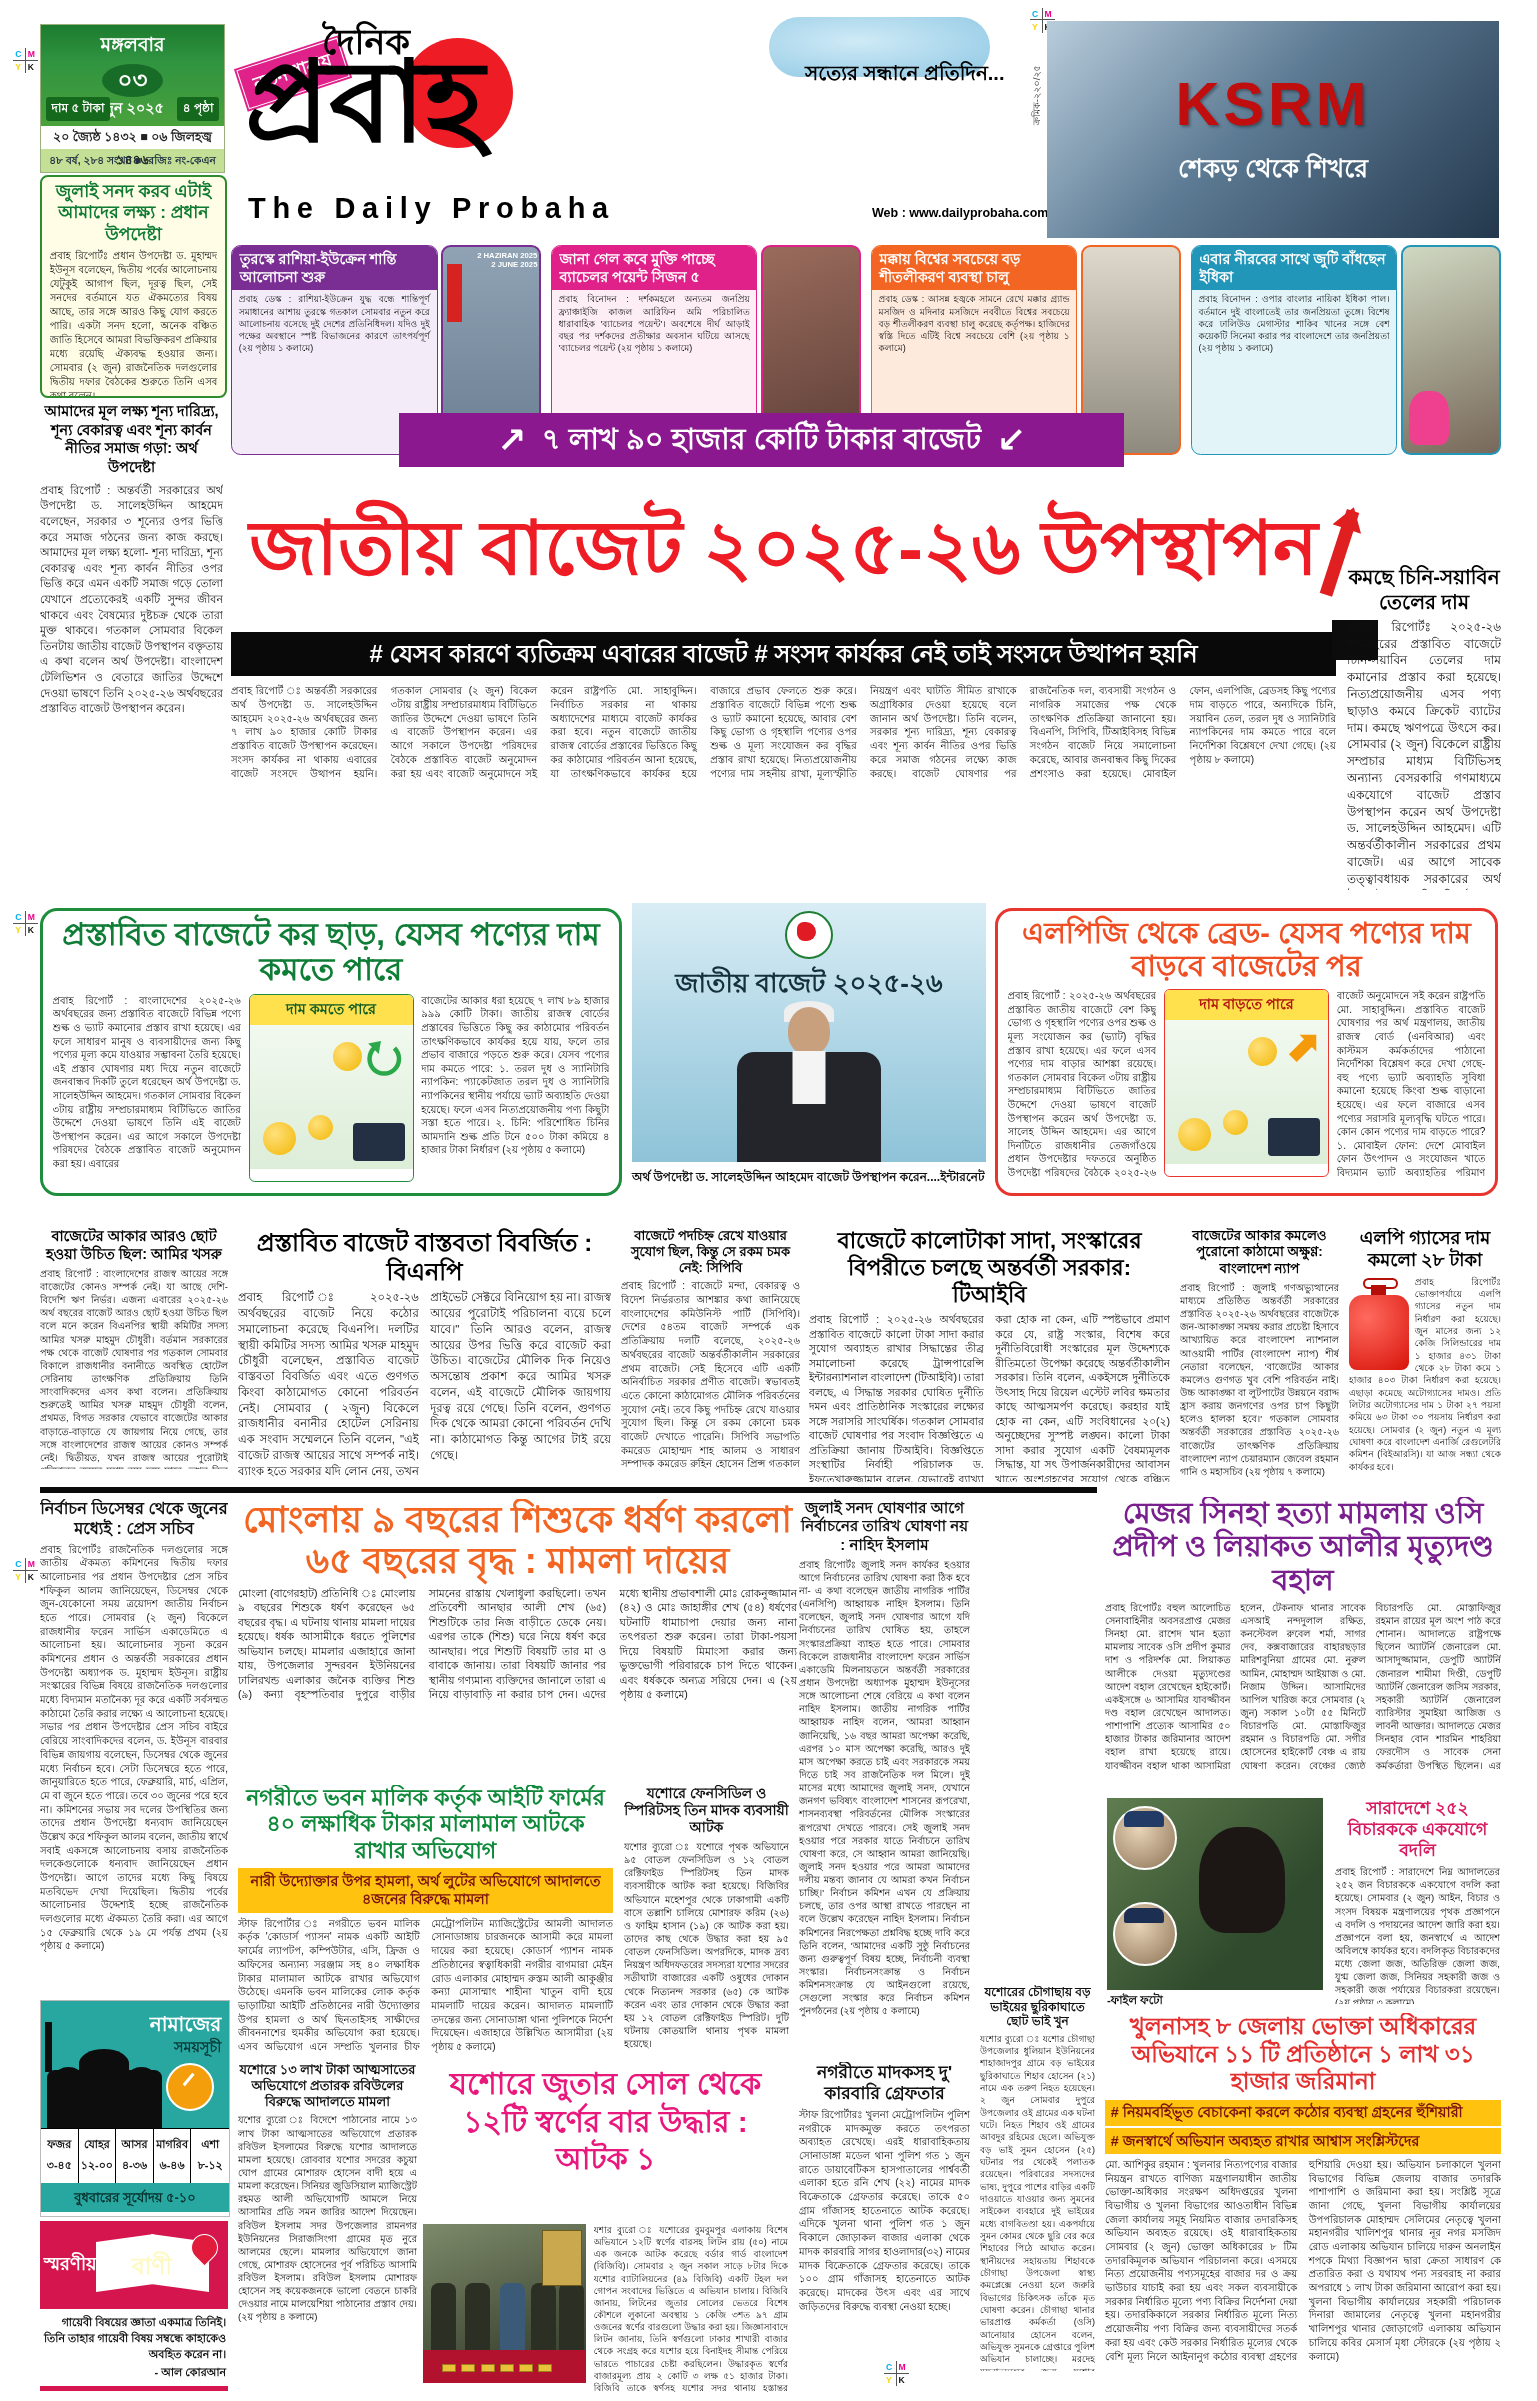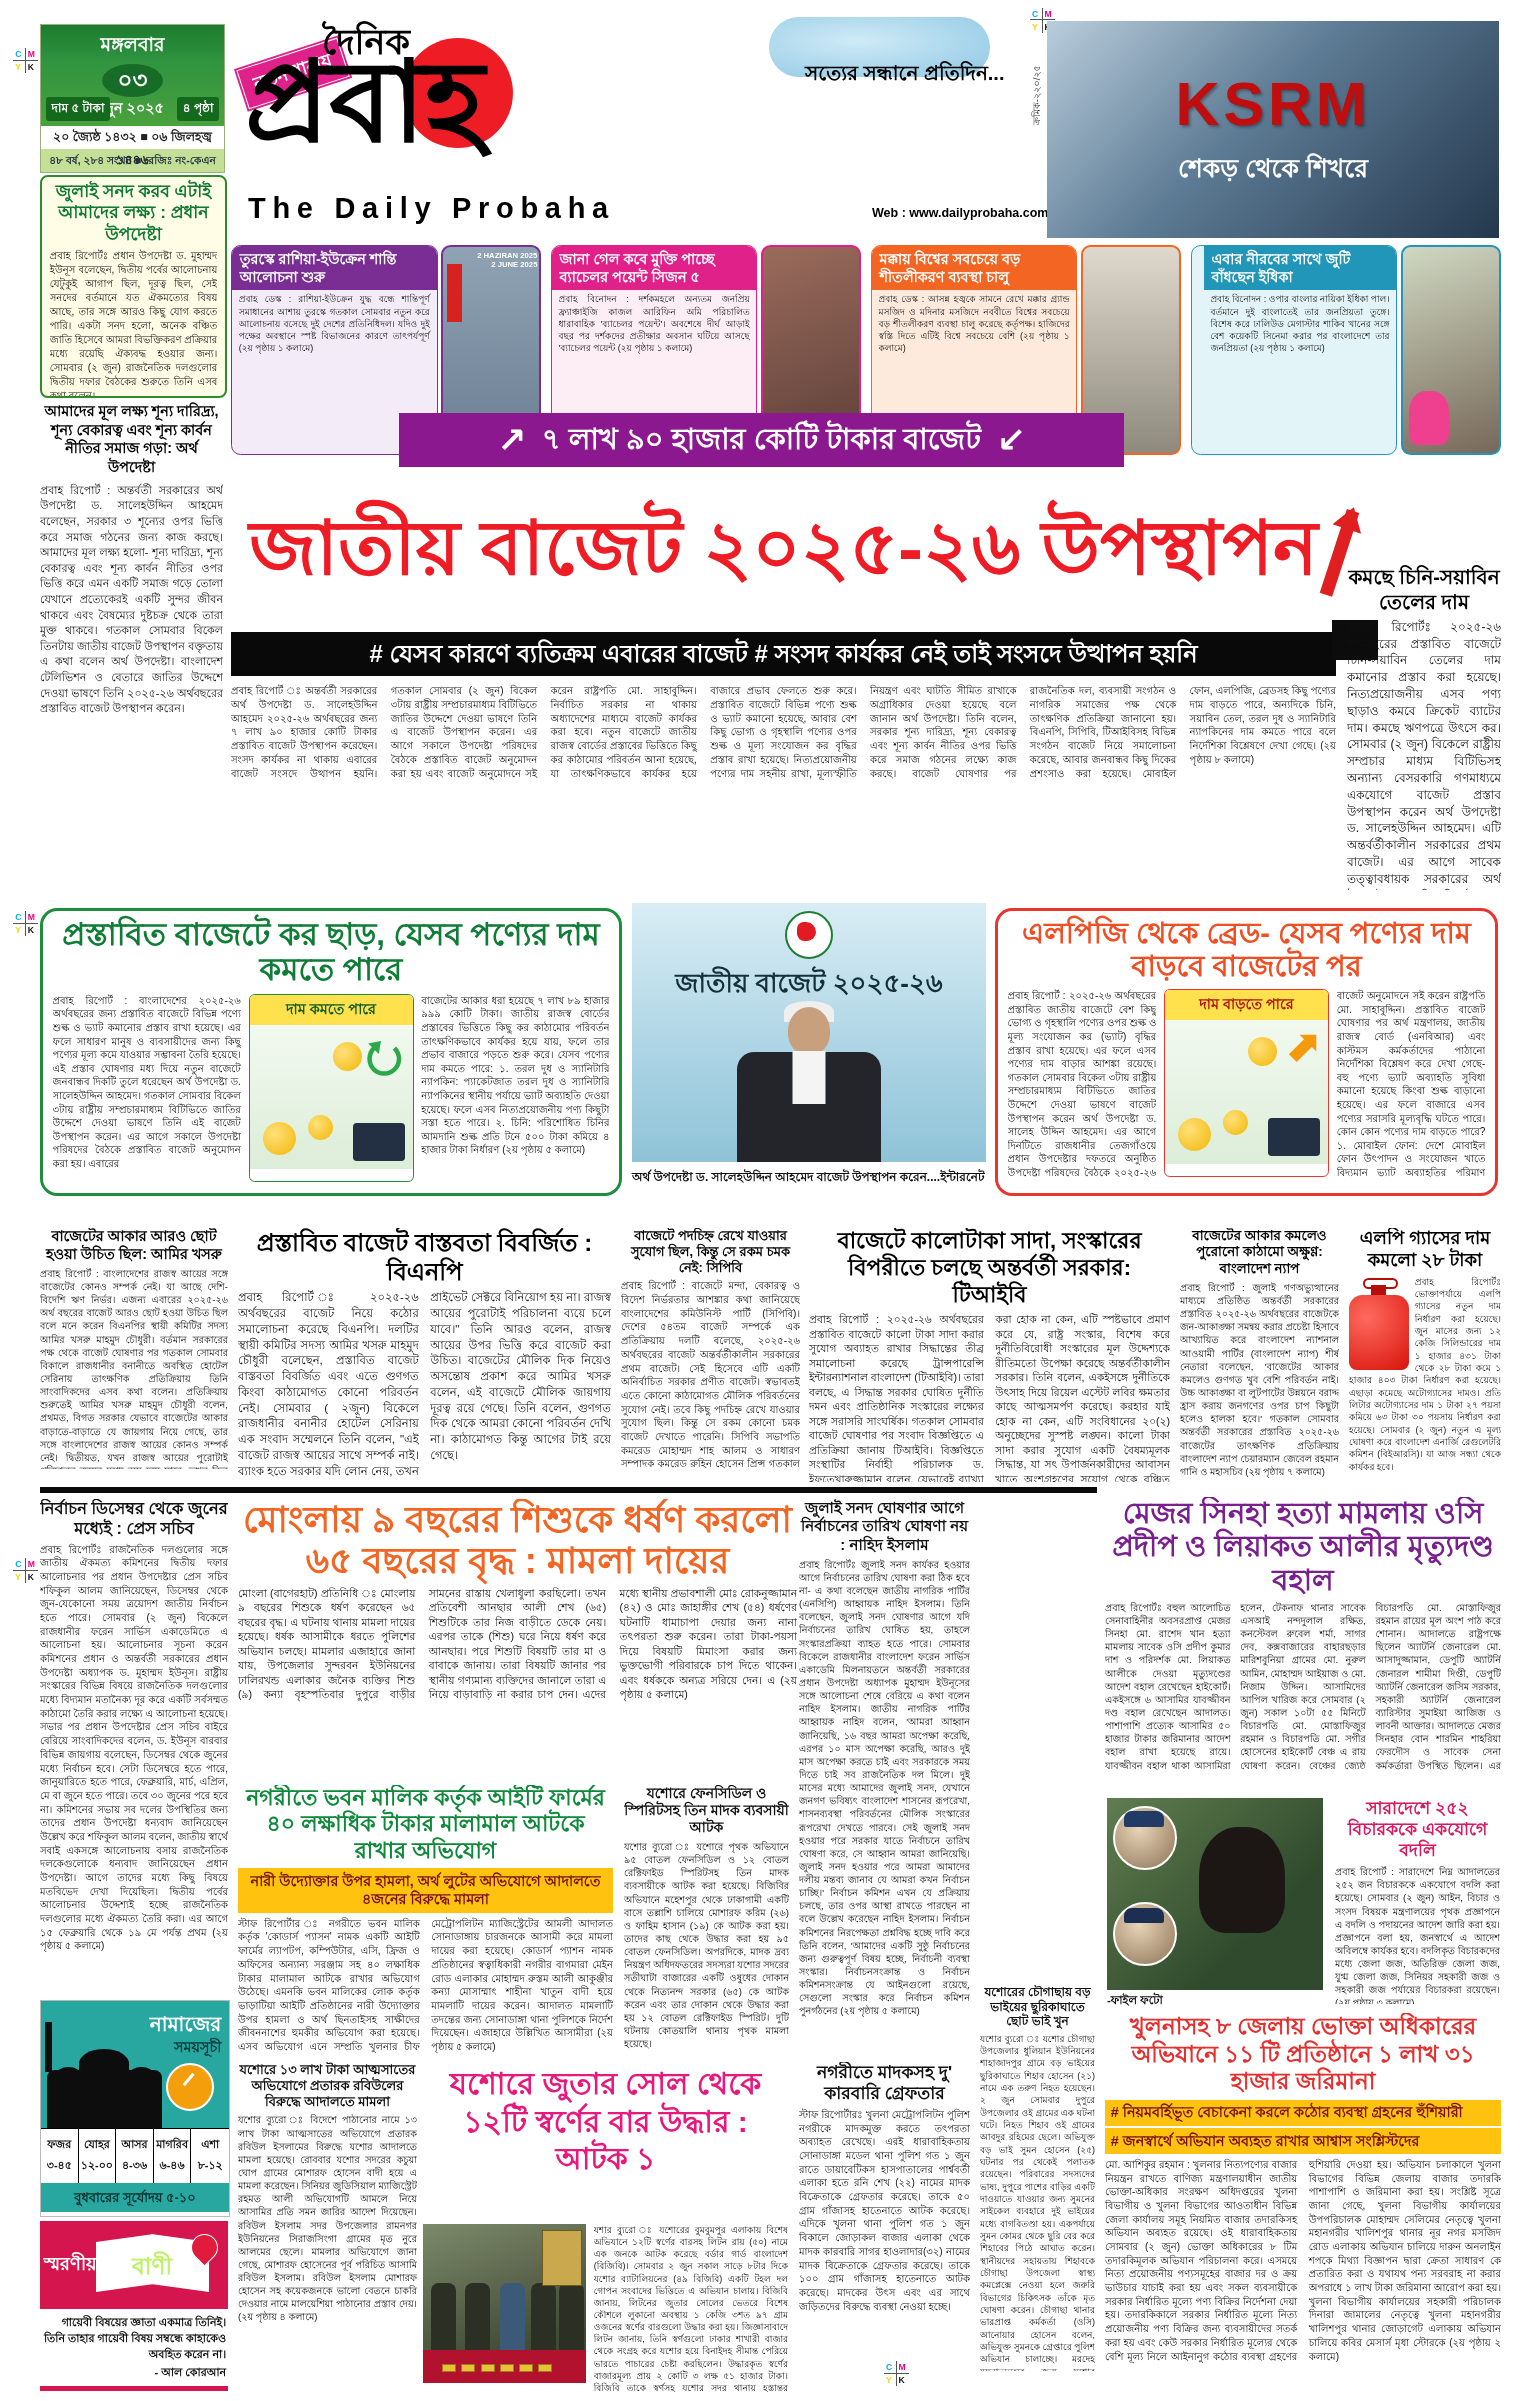--- a/index.html
+++ b/index.html
@@ -121,21 +121,21 @@
   .ptable{display:grid;grid-template-columns:repeat(5,1fr);height:54px;border-top:1.9px solid #000;}
   .ptable .cell{border-right:1px solid #000;text-align:center;font-weight:bold;font-size:11px;display:flex;flex-direction:column;justify-content:center;gap:2.9px;}
   .ptable .cell:last-child{border-right:none;}
   .sunrise{height:29px;background:#28a7a1;color:#06312e;font-size:13px;font-weight:bold;text-align:center;line-height:29px;}
   .quote{left:40px;top:2221px;width:188px;height:173px;}
   .quote .hd{position:relative;height:88px;background:#d5164e;overflow:hidden;}
   .bk1,.bk2{position:absolute;top:17.3px;width:58px;height:50px;background:#fff;}
   .bk1{left:56px;transform:skewY(-8deg);}
   .bk2{left:111px;transform:skewY(8deg);}
   .qt1{position:absolute;left:3.8px;top:29px;font-size:18px;font-weight:bold;color:#fff;}
-  .qt2{position:absolute;left:92px;top:27px;font-size:23px;font-weight:bold;color:#bef264;z-index:2;}
+  .qt2{position:absolute;left:92px;top:27px;font-size:23px;font-weight:bold;color:#fef9c3;z-index:2;}
   .heart{position:absolute;right:9.6px;top:13.4px;width:25px;height:25px;background:#e01b3c;border-radius:50% 50% 0 50%;transform:rotate(45deg);border:1.9px solid #fff;}
   .quote .tx{font-size:11px;line-height:1.45;text-align:right;font-weight:bold;padding:5.8px 1.9px 1.9px;}
   .quote .bar{height:4.8px;background:#d5164e;margin-top:3.8px;}
   h1,h2,h3{font-weight:bold;}
 </style>
 </head>
 <body>
 
 <div class="page">
 
@@ -226,21 +226,21 @@
       <div class="tphoto" style="border-color:#e0218a;background:linear-gradient(160deg,#9a6b5c,#5d3f38);"></div>
     </div>
     <div class="teaser">
       <div class="tcard" style="border-color:#f26522;background:#fdeadd;">
         <h3 style="background:#f26522;">মক্কায় বিশ্বের সবচেয়ে বড় শীতলীকরণ ব্যবস্থা চালু</h3>
         <p>প্রবাহ ডেস্ক :  আসন্ন হজ্বকে সামনে রেখে মক্কার গ্র্যান্ড মসজিদ ও মদিনার মসজিদে নববীতে বিশ্বের সবচেয়ে বড় শীতলীকরণ ব্যবস্থা চালু করেছে কর্তৃপক্ষ। হাজিদের স্বস্তি দিতে এটিই বিশ্বে সবচেয়ে বেশি (২য় পৃষ্ঠায় ১ কলামে)</p>
       </div>
       <div class="tphoto" style="border-color:#f26522;background:linear-gradient(180deg,#ded9cc,#8f8a7e);"></div>
     </div>
     <div class="teaser">
-      <div class="tcard" style="border-color:#2196b8;background:#e3f4f8;padding-left:12px;">
+      <div class="tcard" style="border-color:#2196b8;background:#e3f4f8;">
         <h3 style="background:#2196b8;">এবার নীরবের সাথে জুটি বাঁধছেন ইধিকা</h3>
         <p>প্রবাহ বিনোদন : ওপার বাংলার নায়িকা ইধিকা পাল। বর্তমানে দুই বাংলাতেই তার জনপ্রিয়তা তুঙ্গে। বিশেষ করে ঢালিউড মেগাস্টার শাকিব খানের সঙ্গে বেশ কয়েকটি সিনেমা করার পর বাংলাদেশে তার জনপ্রিয়তা (২য় পৃষ্ঠায় ১ কলামে)</p>
       </div>
       <div class="tphoto" style="border-color:#2196b8;background:linear-gradient(160deg,#cfd8c2,#77685a);">
         <div style="position:absolute;left:5.8px;bottom:7.7px;width:40px;height:54px;background:#ef3f8f;border-radius:40% 40% 20% 20%;"></div>
       </div>
     </div>
   </div>
 
   <div class="abs kicker">

